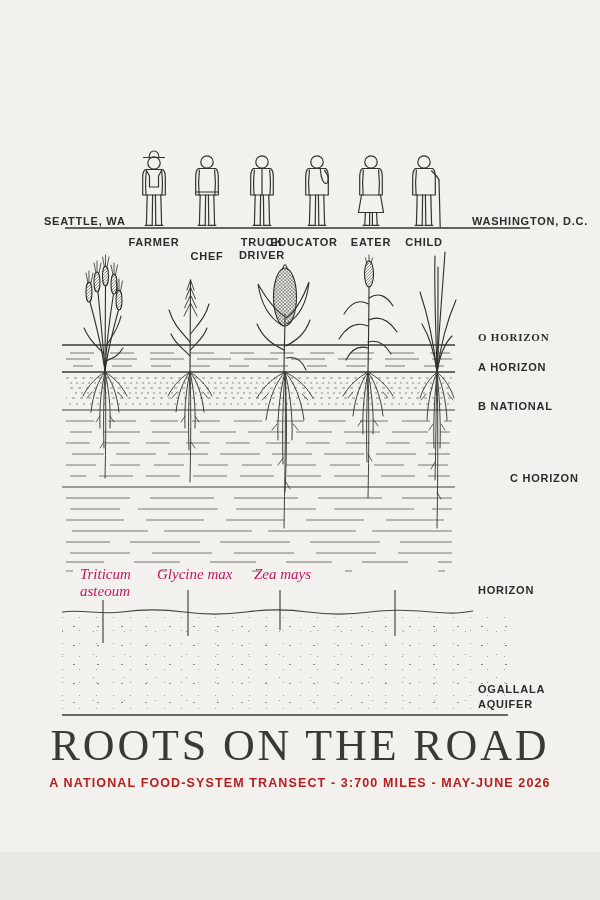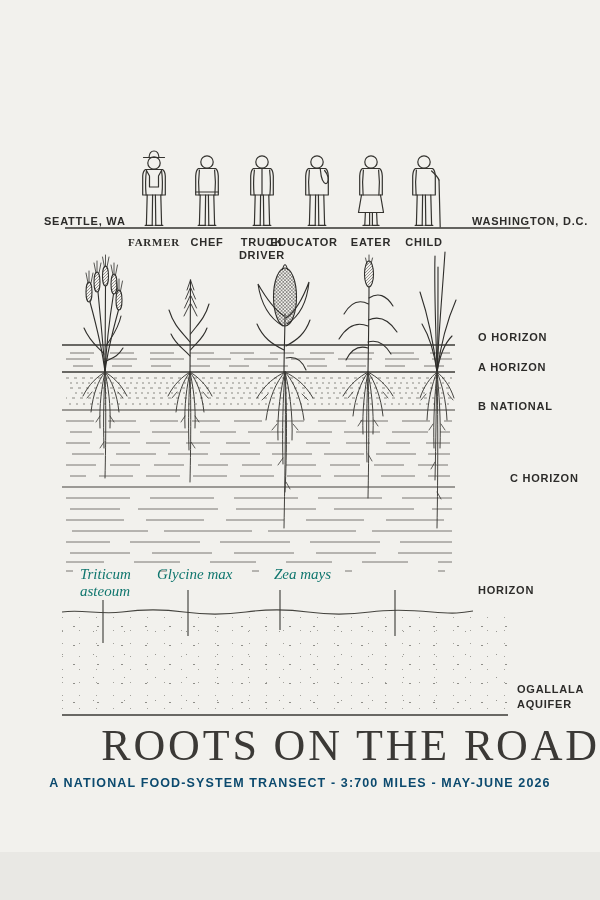--- a/index.html
+++ b/index.html
@@ -11,32 +11,32 @@
   
   .lbl{
     position:absolute;
     font:700 11px/13px "Liberation Sans",sans-serif;
     letter-spacing:0.07em;color:#2d2c2a;white-space:nowrap;
   }
   .lbl.center{text-align:center;white-space:normal;}
   .latin{
     position:absolute;
     font:italic 400 15px/17px "Liberation Serif",serif;
-    color:#0f766e;white-space:nowrap;
+    color:#be185d;white-space:nowrap;
   }
   .latin.wrap{white-space:normal;width:66px;}
   .title{
-    position:absolute;left:0;right:0;top:724px;text-align:right;
+    position:absolute;left:0;right:0;top:724px;text-align:center;
     font:400 44px/1 "Liberation Serif",serif;
     letter-spacing:0.065em;color:#3b3936;white-space:nowrap;
   }
   .subtitle{
     position:absolute;left:0;right:0;top:777px;text-align:center;
     font:700 12.5px/1 "Liberation Sans",sans-serif;
-    letter-spacing:0.09em;color:#0c4a6e;white-space:nowrap;
+    letter-spacing:0.09em;color:#b91c1c;white-space:nowrap;
   }
   .artwork{position:absolute;left:0;top:0;}
   .aquifer-stipple{
     position:absolute;left:62px;top:617px;width:448px;height:94px;
     background-image:
       radial-gradient(circle,#6f6d68 0.7px,transparent 1px),
       radial-gradient(circle,#8b8983 0.6px,transparent 0.9px),
       radial-gradient(circle,#7b7974 0.7px,transparent 1px);
     background-size:24px 19px,17px 13px,31px 23px;
     background-position:0 0,9px 7px,16px 3px;
@@ -291,34 +291,34 @@
         <path d="M-11 22 L-16 28 M11 22 L16 28 M-4 52 L-8 58 M4 52 L8 58 M-2 90 L-6 97 M0 120 L4 127" stroke-width="0.8"></path>
       </g>
     </g>
   </svg>
 
   <div class="aquifer-stipple"></div>
 
   <div class="lbl" style="left:44px;top:215px;">SEATTLE, WA</div>
   <div class="lbl" style="left:472px;top:215px;">WASHINGTON, D.C.</div>
 
-  <div class="lbl center" style="left:114px;top:236px;width:80px;font-family:Liberation Serif, serif;">FARMER</div>
-  <div class="lbl center" style="left:167px;top:236px;width:80px;">CHEF</div>
+  <div class="lbl center" style="left:114px;top:236px;width:80px;">FARMER</div>
+  <div class="lbl center" style="left:167px;top:250px;width:80px;">CHEF</div>
   <div class="lbl center" style="left:235px;top:236px;width:54px;">TRUCK DRIVER</div>
   <div class="lbl center" style="left:264px;top:236px;width:80px;">EDUCATOR</div>
   <div class="lbl center" style="left:331px;top:236px;width:80px;">EATER</div>
   <div class="lbl center" style="left:384px;top:236px;width:80px;">CHILD</div>
 
-  <div class="lbl" style="left:478px;top:331px;">O HORIZON</div>
+  <div class="lbl" style="left:478px;top:331px;font-family:Liberation Serif, serif;">O HORIZON</div>
   <div class="lbl" style="left:478px;top:361px;">A HORIZON</div>
   <div class="lbl" style="left:478px;top:400px;">B NATIONAL</div>
   <div class="lbl" style="left:478px;top:472px;margin-left:32px;">C HORIZON</div>
   <div class="lbl" style="left:478px;top:584px;">HORIZON</div>
-  <div class="lbl" style="left:478px;top:682px;width:72px;white-space:normal;line-height:15px;margin-left:39px;">OGALLALA AQUIFER</div>
+  <div class="lbl" style="left:478px;top:682px;width:72px;white-space:normal;line-height:15px;">OGALLALA AQUIFER</div>
 
   <div class="latin wrap" style="left:80px;top:566px;">Triticum asteoum</div>
   <div class="latin" style="left:157px;top:566px;">Glycine max</div>
-  <div class="latin" style="left:254px;top:566px;margin-left:20px;">Zea mays</div>
+  <div class="latin" style="left:254px;top:566px;">Zea mays</div>
 
   <div class="title">ROOTS ON THE ROAD</div>
   <div class="subtitle">A NATIONAL FOOD-SYSTEM TRANSECT - 3:700 MILES - MAY-JUNE 2026</div>
 
 </div>
 
 </body></html>

